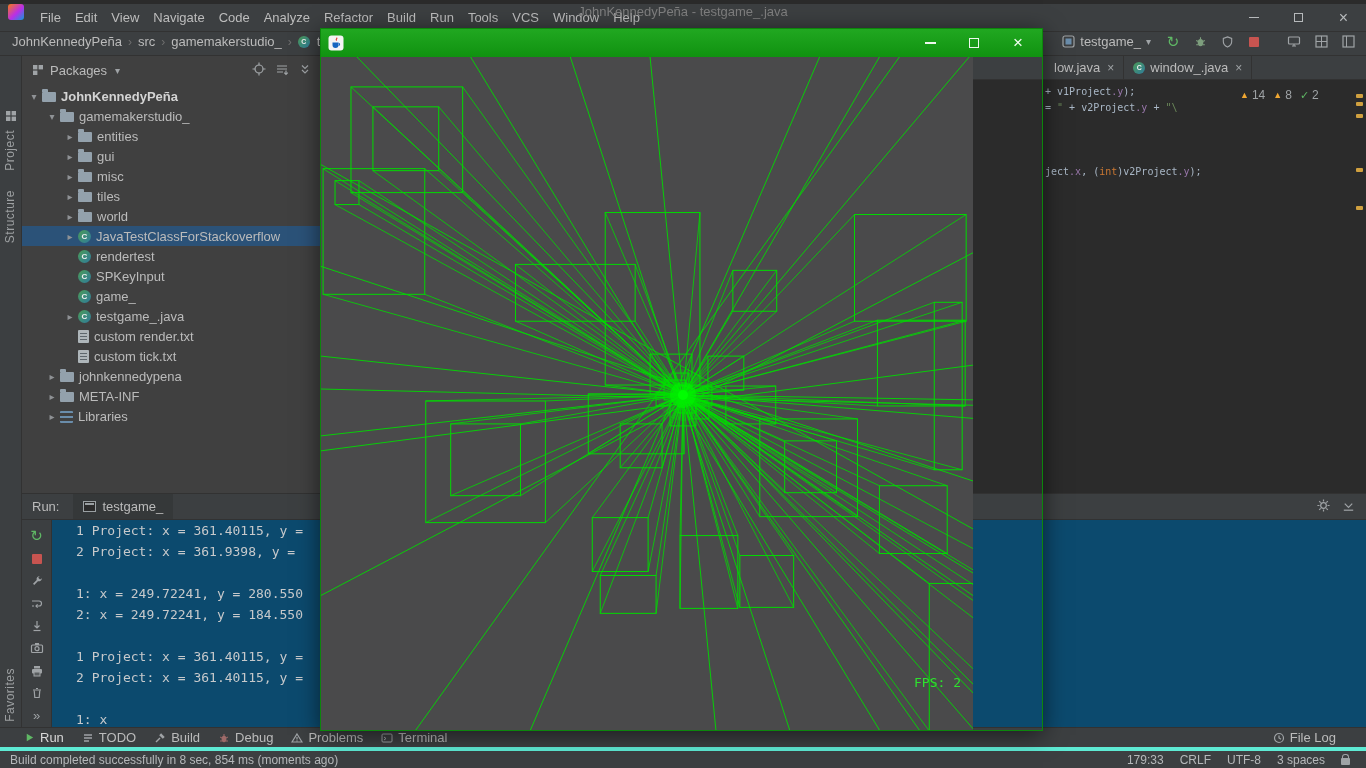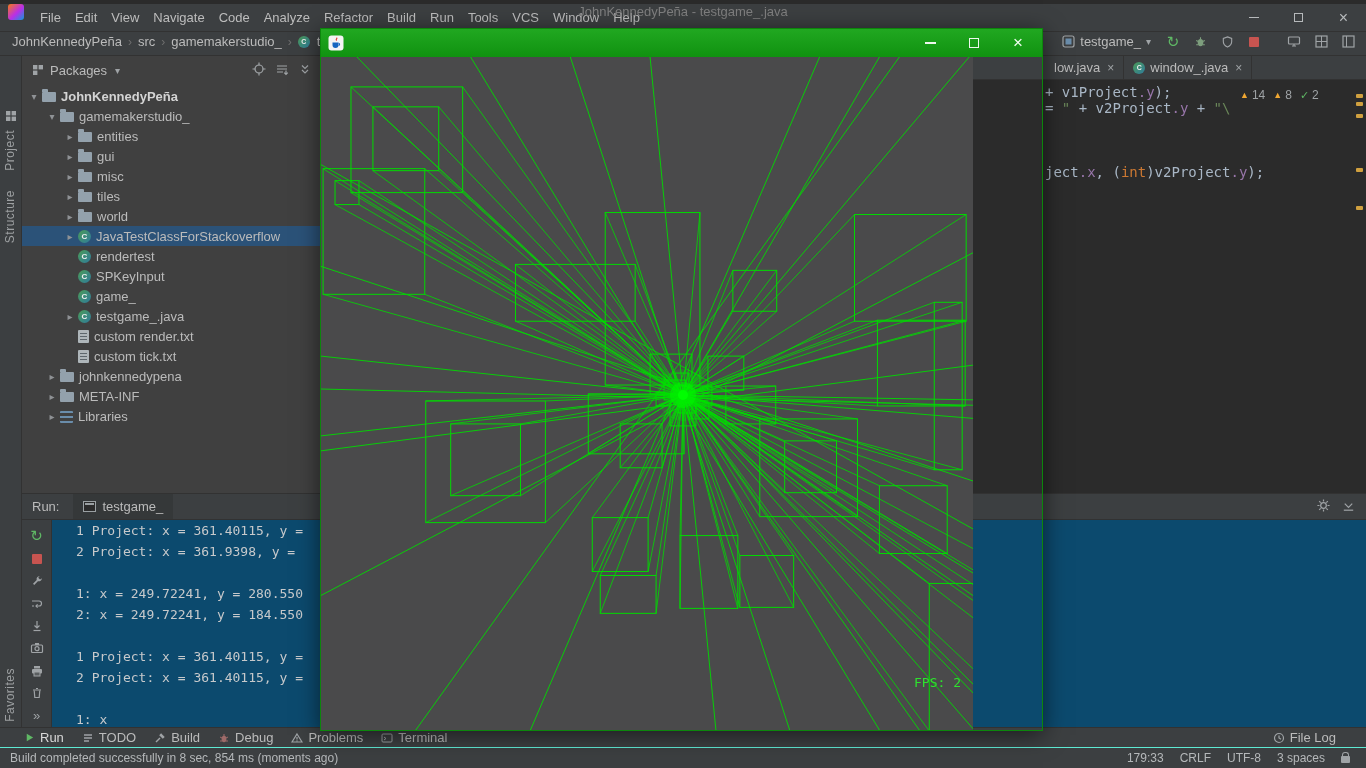--- a/index.html
+++ b/index.html
@@ -55,21 +55,21 @@
   .ic-file::before{content:'';position:absolute;left:2px;top:3px;width:7px;height:1px;background:#5d676d;box-shadow:0 3px 0 #5d676d,0 6px 0 #5d676d}
   .ic-lib{width:13px;height:12px;background:repeating-linear-gradient(#6a8dab 0 2px,transparent 2px 5px);border-radius:1px;margin-top:1px}
 
   
   #editor{position:absolute;left:320px;top:56px;width:1046px;height:437px;background:#2b2b2b;overflow:hidden}
   #editor-tabs{height:24px;background:#3c3f41;border-bottom:1px solid #323232;display:flex;padding-left:725px}
   .ed-tab{display:flex;align-items:center;gap:5px;padding:0 9px;color:#bbbbbb;border-right:1px solid #323232}
   .ed-tab .ic-class{width:12px;height:12px;font-size:7px}
   .tab-close{color:#9fa3a6;font-size:12px;margin-left:2px}
   #code-lines{position:absolute;left:725px;top:24px;right:0;bottom:0}
-  .code-line{position:absolute;left:0;white-space:pre;font-family:"DejaVu Sans Mono",monospace;font-size:14px;line-height:16px}
+  .code-line{position:absolute;left:0;white-space:pre;font-family:"DejaVu Sans Mono",monospace;font-size:10px;line-height:16px}
   .tk-plain{color:#a9b7c6}.tk-field{color:#9876aa}.tk-str{color:#6a8759}.tk-kw{color:#cc7832}
   #inspections{position:absolute;left:920px;top:32px;display:flex;align-items:center;gap:8px;font-size:12px;color:#9fa3a6}
   .insp{display:flex;align-items:center;gap:3px}
   .insp-warning{color:#f0a732;font-size:9px}
   .insp-ok{color:#5fb865;font-size:11px}
   .stripe-mark{position:absolute;left:1036px;width:7px;height:4px;background:#d0a03f;border-radius:1px}
 
   
   #run-panel{position:absolute;left:22px;top:493px;width:1344px;height:234px;background:#0c4a6e;border-top:1px solid #323232}
   .rp-header{height:26px;background:#3c3f41;border-bottom:1px solid #323232;display:flex;align-items:center}
@@ -86,21 +86,21 @@
 
   
   #bottom-bar{position:absolute;left:0;top:727px;width:1366px;height:20px;background:#3c3f41;border-top:1px solid #323232;display:flex;align-items:center}
   #bb-left{display:flex;align-items:center;gap:18px;padding-left:24px}
   #bb-right{position:absolute;right:30px;display:flex;align-items:center;gap:18px}
   .bb-item{display:flex;align-items:center;gap:5px;color:#bbbbbb;height:20px}
   .bb-item.active{color:#d8d8d8}
   .bbic{display:flex;align-items:center}
 
   
-  #status-bar{position:absolute;left:0;top:747px;width:1366px;height:21px;background:#3c3f41;border-top:1px solid #5eead4;display:flex;align-items:center;color:#b5b8ba;font-size:12px}
+  #status-bar{position:absolute;left:0;top:747px;width:1366px;height:21px;background:#3c3f41;border-top:4px solid #5eead4;display:flex;align-items:center;color:#b5b8ba;font-size:12px}
   #status-msg{margin-left:10px}
   #status-right{position:absolute;right:16px;display:flex;align-items:center;gap:16px}
   .ic-lock{position:relative;width:9px;height:7px;background:#9fa3a6;border-radius:1px;margin-top:3px}
   .ic-lock::before{content:'';position:absolute;left:1px;top:-4px;width:5px;height:4px;border:1.5px solid #9fa3a6;border-bottom:none;border-radius:3px 3px 0 0}
 
   
   #game-window{position:absolute;left:320px;top:28px;width:723px;height:703px;z-index:30;box-shadow:0 4px 22px rgba(0,0,0,.55);border:1px solid #0c860c}
   .gw-titlebar{height:28px;background:linear-gradient(#21a821,#109210);display:flex;align-items:center;position:relative}
   .gw-appicon{margin-left:7px}
   .gw-controls{position:absolute;right:2px;top:0;height:28px;display:flex}

